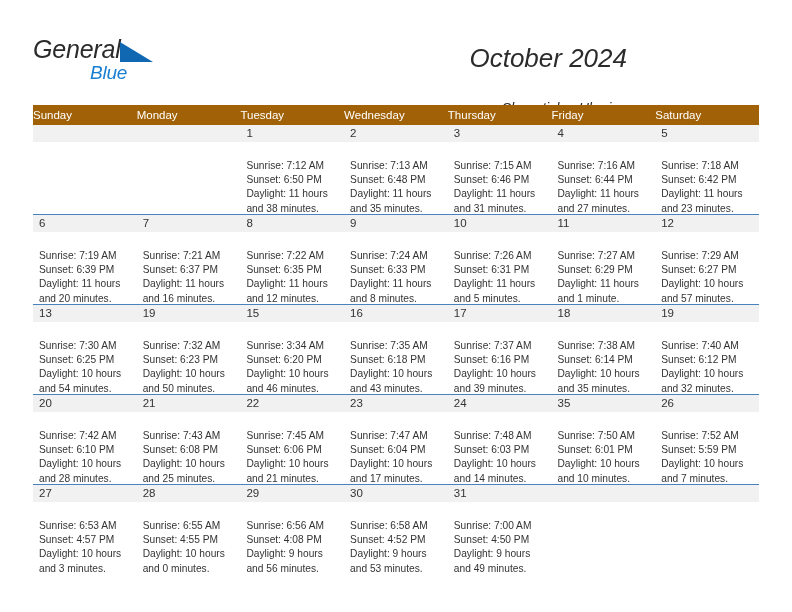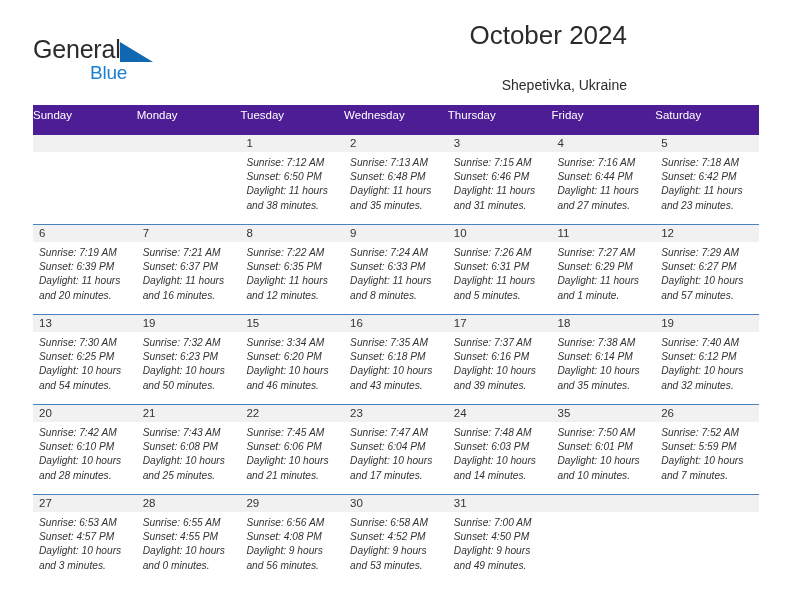--- a/index.html
+++ b/index.html
@@ -16,20 +16,21 @@
     position: relative;
   }
 
   
   .page-header {
     position: absolute;
     left: 0;
     top: 0;
     width: 660px;
     height: 100px;
+    font-style: italic;
   }
 
   .brand {
     position: absolute;
     left: 33px;
     top: 36px;
     width: 200px;
     height: 52px;
   }
   .brand-general {
@@ -57,21 +58,21 @@
     top: 24px;
     font-size: 19px;
     color: #1b7fd1;
     line-height: 26px;
     letter-spacing: -0.2px;
   }
 
   .title-block {
     position: absolute;
     right: 33px;
-    top: 19px;
+    top: 42px;
     text-align: right;
   }
   .month-title {
     font-size: 26px;
     color: #2b2b2b;
     line-height: 32px;
     white-space: nowrap;
   }
   .location-subtitle {
     font-size: 14px;
@@ -92,26 +93,26 @@
   }
   .calendar th,
   .calendar td {
     padding: 0;
     margin: 0;
     vertical-align: top;
   }
   .calendar col { width: 103.714px; }
 
   thead th {
-    background: #4c1d95;
+    background: #a16207;
     color: #ffffff;
     font-size: 11.5px;
     font-weight: normal;
     text-align: left;
-    height: 30px;
+    height: 20px;
     line-height: 20px;
     padding-left: 6px;
   }
 
   tbody tr td {
     border-top: 1px solid #4a82bd;
     height: 89px;
   }
   tbody tr:first-child td {
     border-top: none;
@@ -128,25 +129,24 @@
     line-height: 17px;
     font-size: 11.5px;
     color: #333333;
     padding-left: 6px;
     box-sizing: border-box;
   }
   .daycell.empty .daynum-band {
     background: #f1f1f1;
   }
   .dayinfo {
-    padding: 4px 6px 0 6px;
+    padding: 17px 6px 0 6px;
     font-size: 10.2px;
     line-height: 14.2px;
     color: #333333;
-    font-style: italic;
   }
   .dayinfo div { white-space: nowrap; }
 </style>
 </head>
 <body>
 
 <div class="page-header">
 
   <div class="brand">
     <span class="brand-general">General</span>

